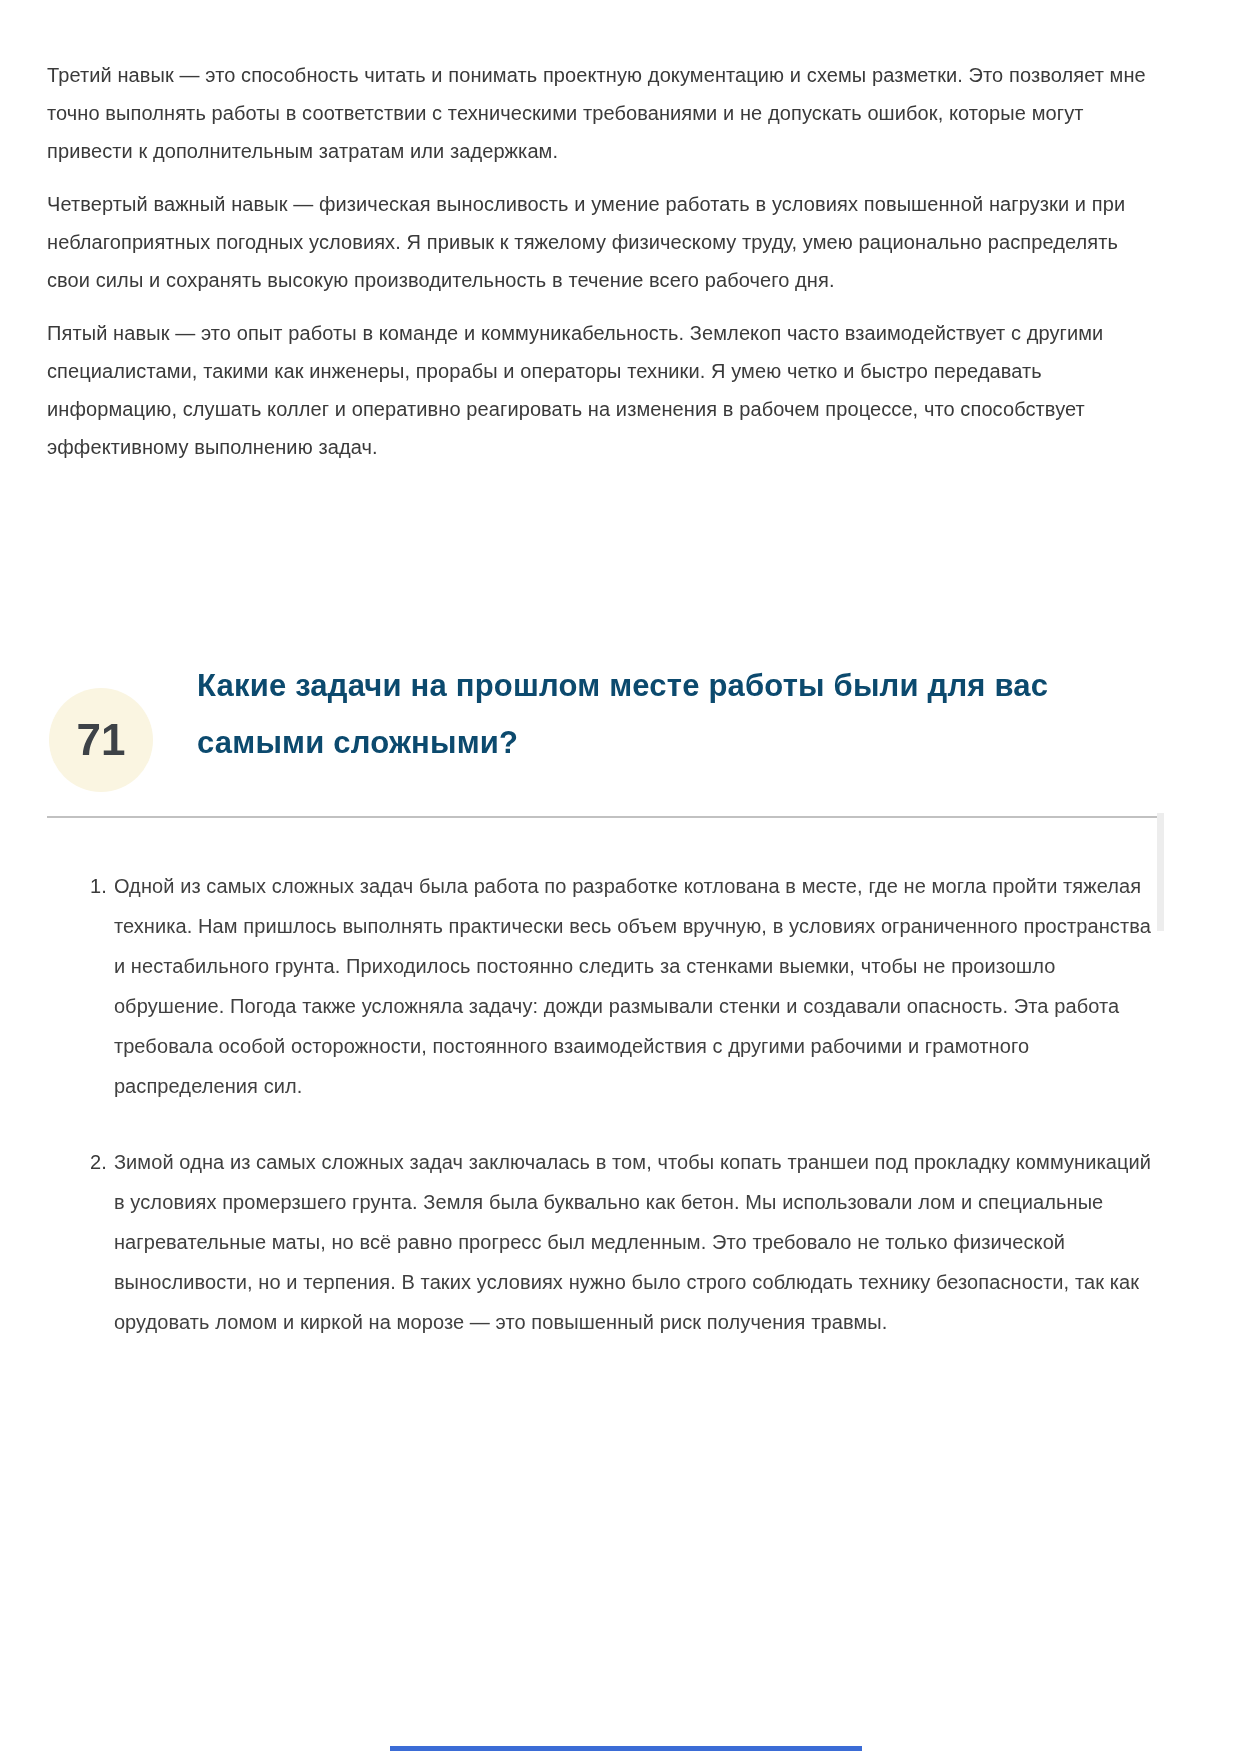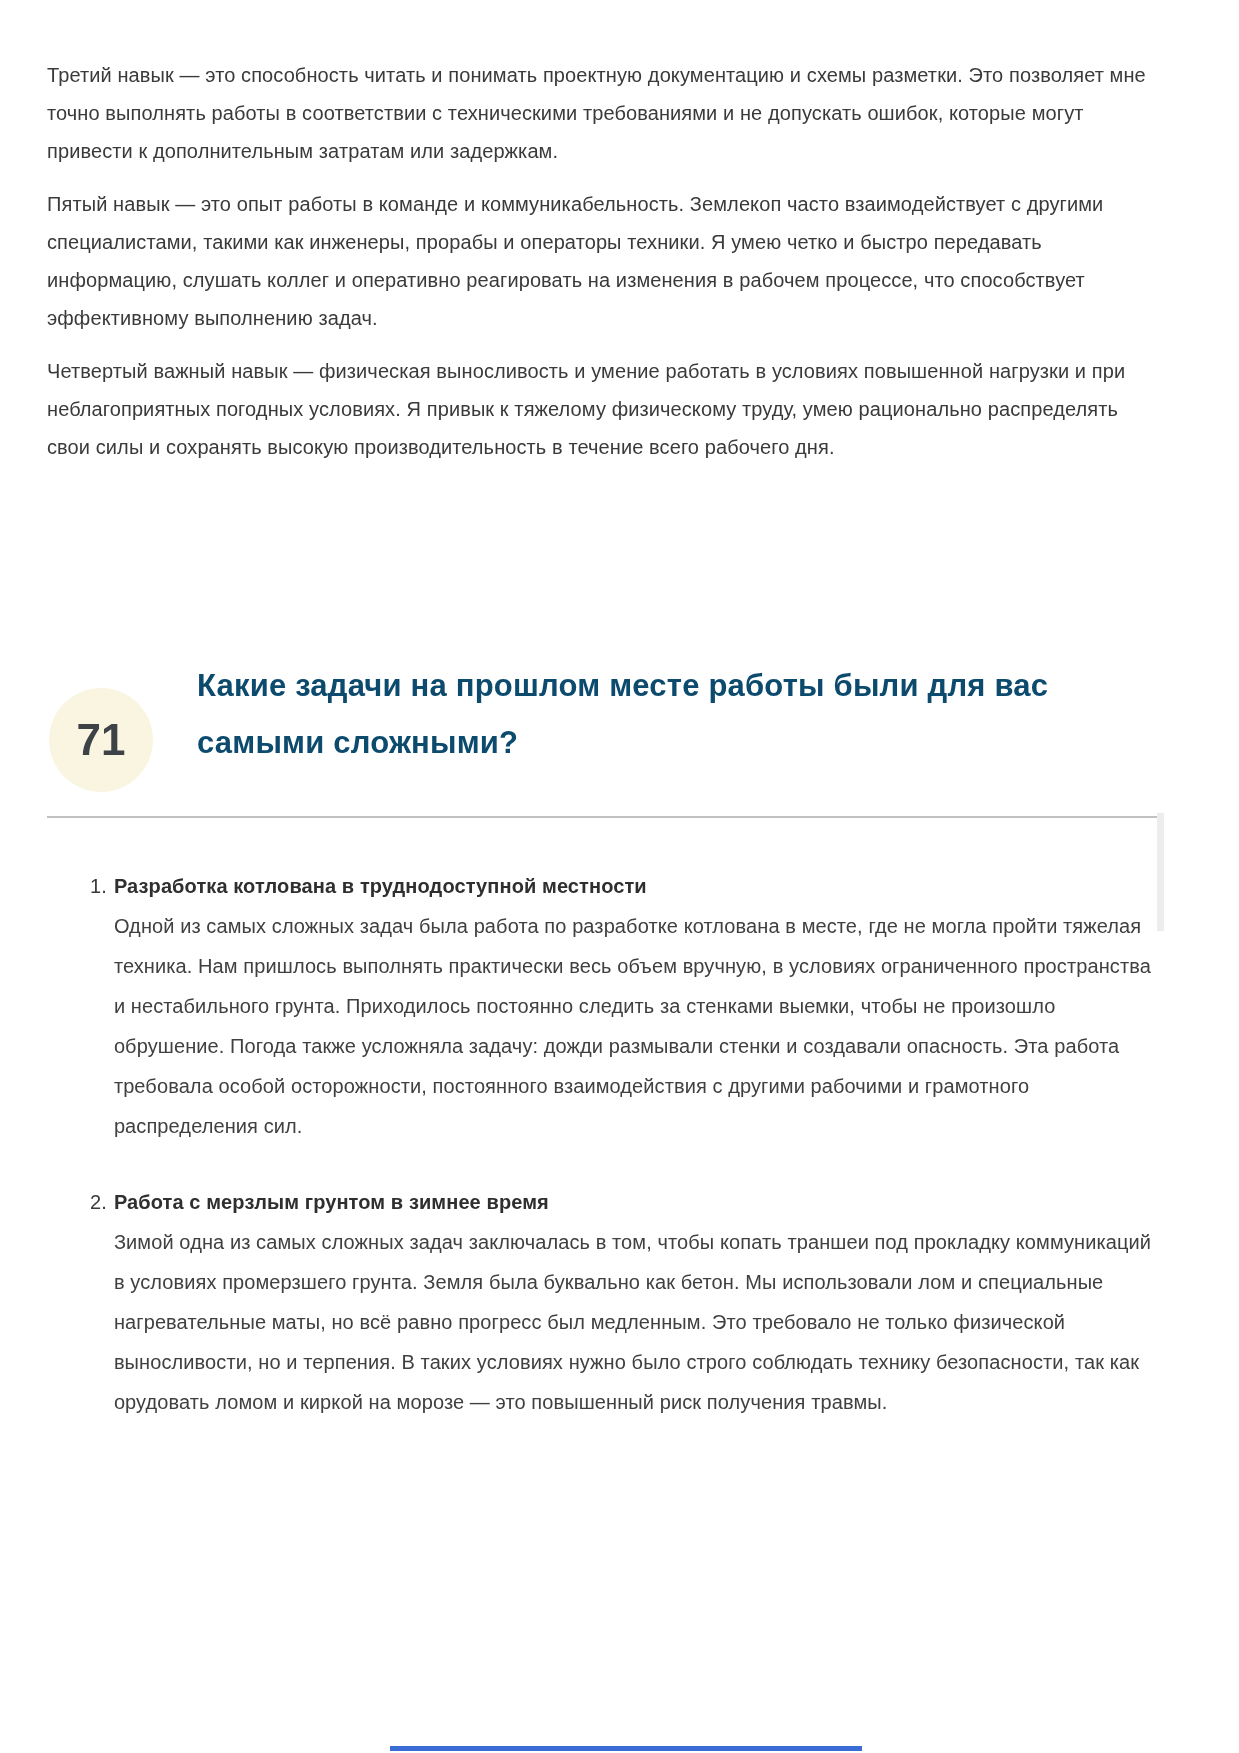--- a/index.html
+++ b/index.html
@@ -96,42 +96,40 @@
     height: 5px;
     background: #3b6cd6;
   }
 </style>
 </head>
 <body>
 
 <div class="content">
 
   <p class="para">Третий навык — это способность читать и понимать проектную документацию и схемы разметки. Это позволяет мне точно выполнять работы в соответствии с техническими требованиями и не допускать ошибок, которые могут привести к дополнительным затратам или задержкам.</p>
+  <p class="para">Четвертый важный навык — физическая выносливость и умение работать в условиях повышенной нагрузки и при неблагоприятных погодных условиях. Я привык к тяжелому физическому труду, умею рационально распределять свои силы и сохранять высокую производительность в течение всего рабочего дня.</p>
   <p class="para">Пятый навык — это опыт работы в команде и коммуникабельность. Землекоп часто взаимодействует с другими специалистами, такими как инженеры, прорабы и операторы техники. Я умею четко и быстро передавать информацию, слушать коллег и оперативно реагировать на изменения в рабочем процессе, что способствует эффективному выполнению задач.</p>
-  <p class="para">Четвертый важный навык — физическая выносливость и умение работать в условиях повышенной нагрузки и при неблагоприятных погодных условиях. Я привык к тяжелому физическому труду, умею рационально распределять свои силы и сохранять высокую производительность в течение всего рабочего дня.</p>
 
   <div class="question-block">
     <div class="badge">71</div>
     <h2 class="question-title">Какие задачи на прошлом месте работы были для вас самыми сложными?</h2>
   </div>
 
   <div class="divider"></div>
 
   <ol class="answers" style="list-style:none;">
     <li class="answer-item">
       <span class="answer-marker">1.</span>
       <div class="answer-content">
-        <div class="answer-title">Разработка котлована в труднодоступной местности</div>
         <div class="answer-body">Одной из самых сложных задач была работа по разработке котлована в месте, где не могла пройти тяжелая техника. Нам пришлось выполнять практически весь объем вручную, в условиях ограниченного пространства и нестабильного грунта. Приходилось постоянно следить за стенками выемки, чтобы не произошло обрушение. Погода также усложняла задачу: дожди размывали стенки и создавали опасность. Эта работа требовала особой осторожности, постоянного взаимодействия с другими рабочими и грамотного распределения сил.</div>
       </div>
     </li>
     <li class="answer-item">
       <span class="answer-marker">2.</span>
       <div class="answer-content">
-        <div class="answer-title">Работа с мерзлым грунтом в зимнее время</div>
         <div class="answer-body">Зимой одна из самых сложных задач заключалась в том, чтобы копать траншеи под прокладку коммуникаций в условиях промерзшего грунта. Земля была буквально как бетон. Мы использовали лом и специальные нагревательные маты, но всё равно прогресс был медленным. Это требовало не только физической выносливости, но и терпения. В таких условиях нужно было строго соблюдать технику безопасности, так как орудовать ломом и киркой на морозе — это повышенный риск получения травмы.</div>
       </div>
     </li>
   </ol>
 
 </div>
 
 <div class="edge-strip"></div>
 <div class="bottom-bar"></div>
 

